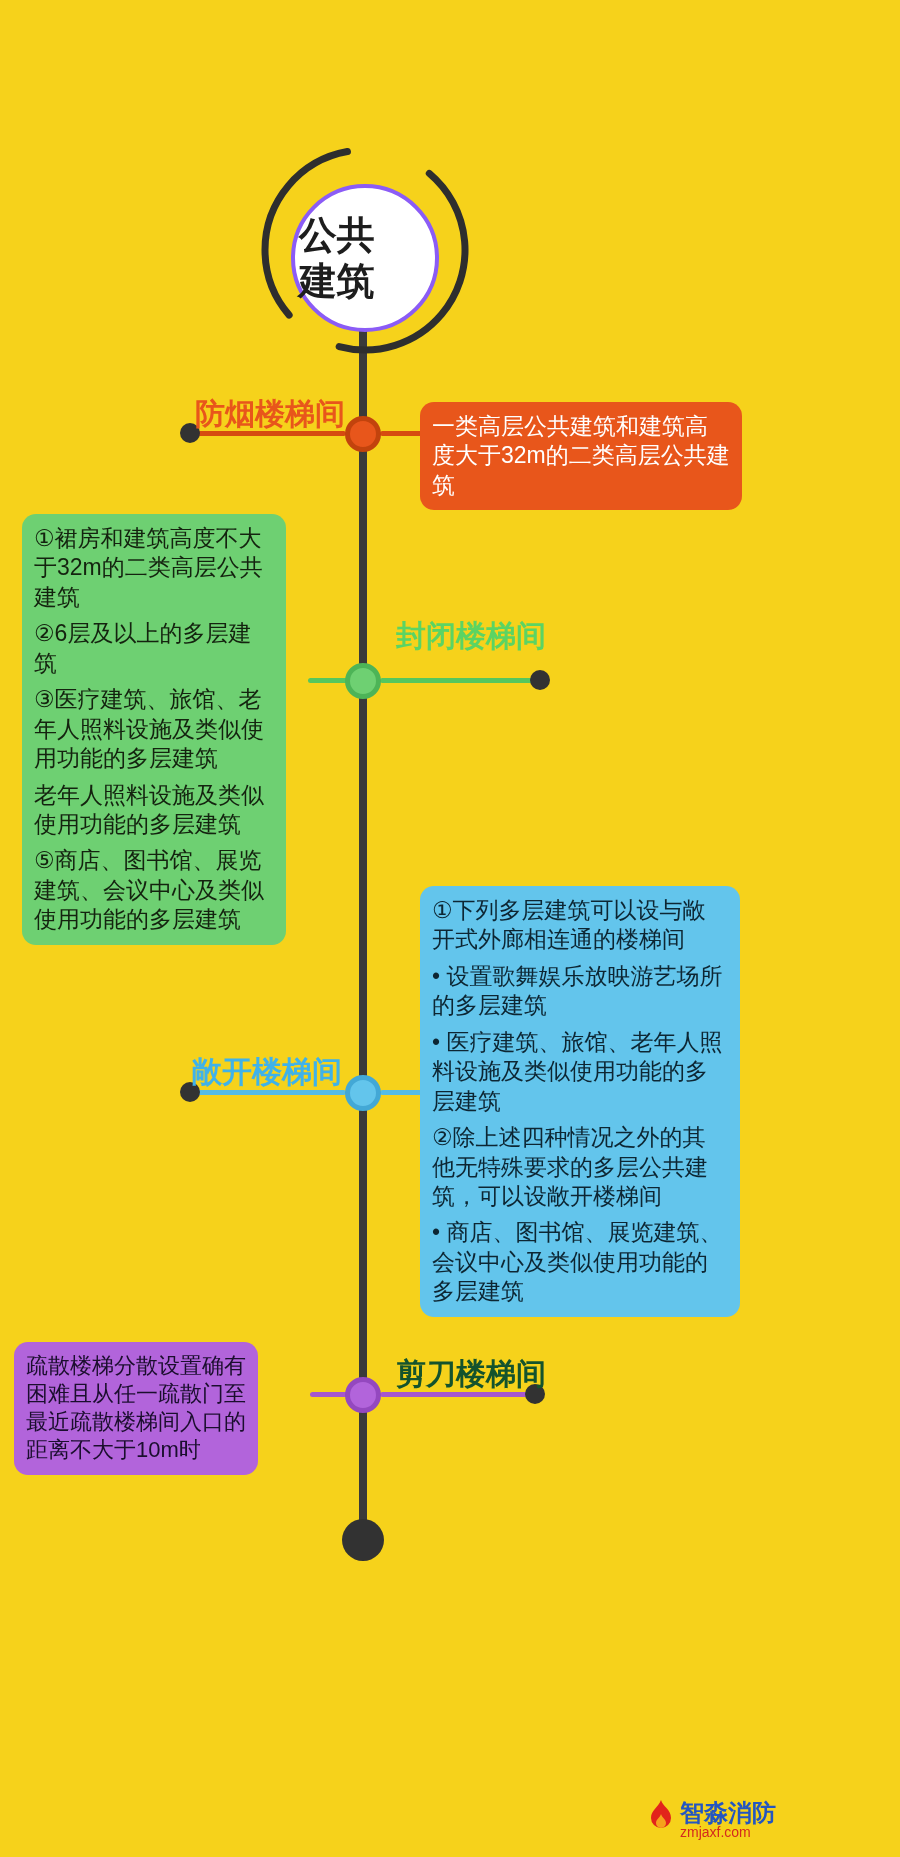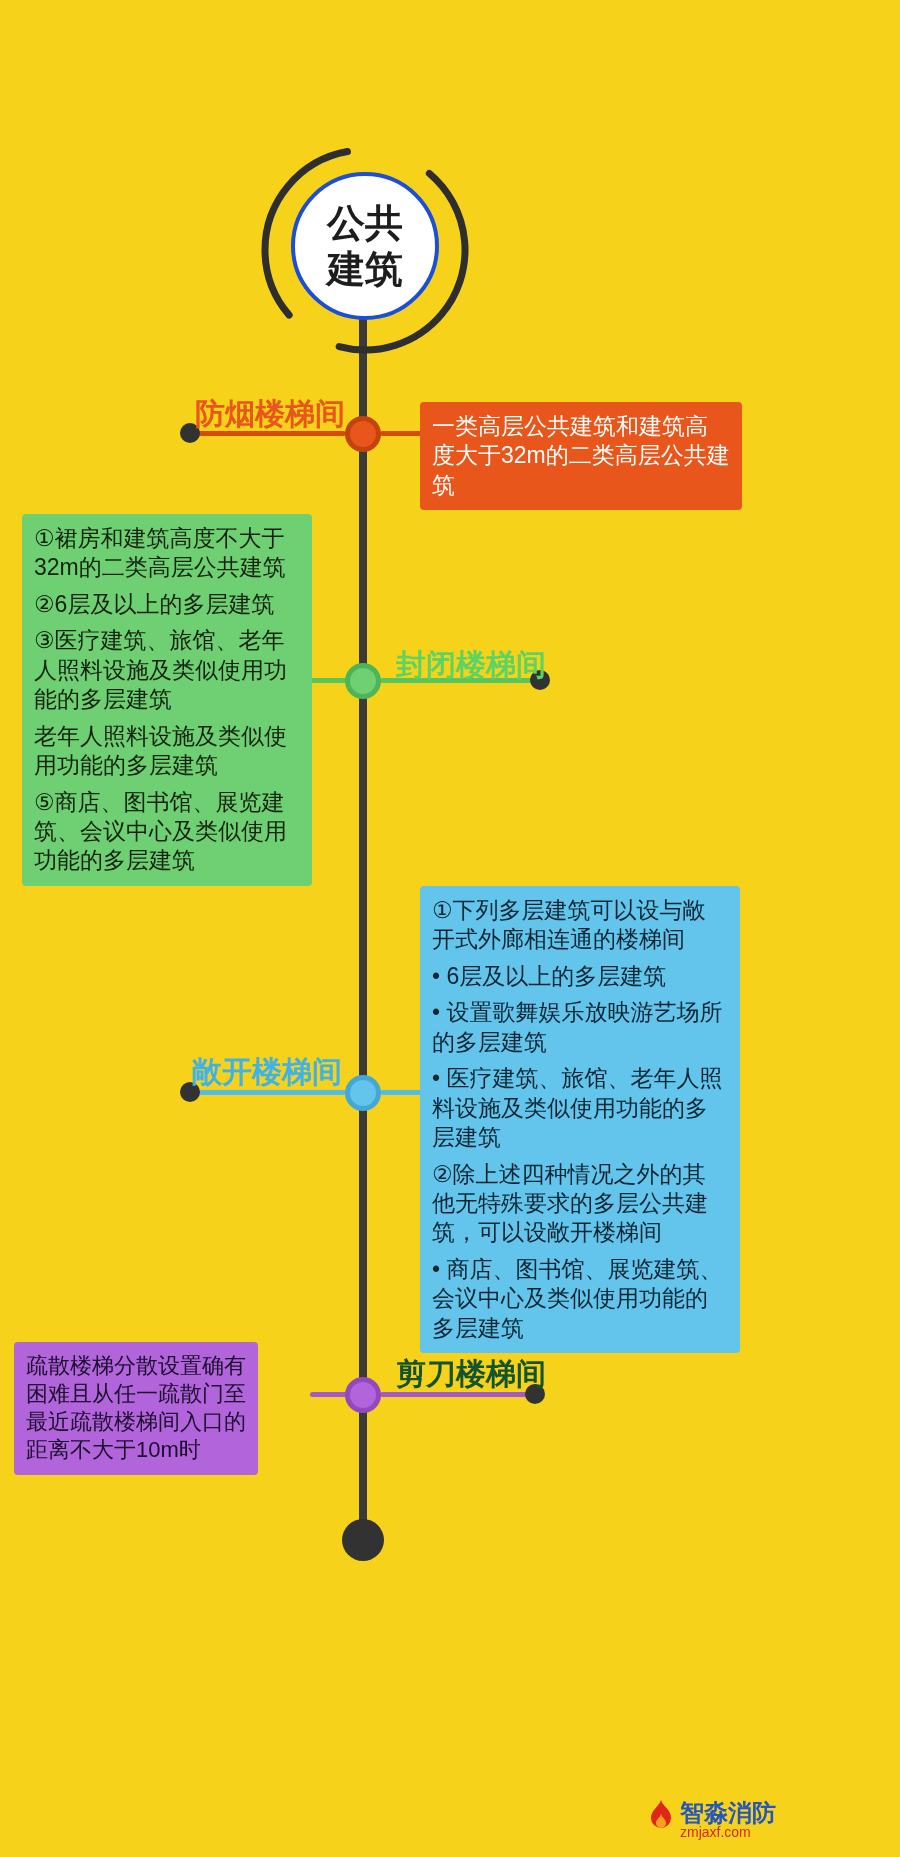--- a/index.html
+++ b/index.html
@@ -18,34 +18,34 @@
   .node.purple{background:#B264DB;border:5px solid #9448BF;}
   .branch-label{position:absolute;font-weight:bold;font-size:30px;z-index:4;white-space:nowrap;}
   .lbl-orange{color:#E8561B;}
   .lbl-green{color:#5BD463;}
   .lbl-blue{color:#3FB2EA;}
   .lbl-purple{color:#14532d;}
   .ln-orange{background:#D64A10;}
   .ln-green{background:#55C75E;}
   .ln-blue{background:#55BCE6;}
   .ln-purple{background:#A557CE;}
-  .box{position:absolute;border-radius:4px;box-sizing:border-box;padding:10px 12px;z-index:2;}
+  .box{position:absolute;border-radius:14px;box-sizing:border-box;padding:10px 12px;z-index:2;}
   .box p{margin:0 0 7px 0;font-size:23px;line-height:1.28;}
   .box p:last-child{margin-bottom:0;}
   .box-orange{background:#E8561B;color:#FFFFFF;width:322px;left:420px;top:402px;}
   .box-orange p{font-size:23px;}
-  .box-green{background:#6ED072;color:#14230F;width:290px;left:22px;top:514px;}
+  .box-green{background:#6ED072;color:#14230F;width:264px;left:22px;top:514px;}
   .box-blue{background:#63C5EC;color:#0D2633;width:320px;left:420px;top:886px;}
   .box-purple{background:#B264DB;color:#1B0E2E;width:244px;left:14px;top:1342px;}
   .box-purple p{font-size:22px;}
   .root-circle{
-    position:absolute;left:291px;top:172px;width:148px;height:148px;
-    background:#FFFFFF;border:4px solid #1d4ed8;border-radius:50%;
+    position:absolute;left:291px;top:184px;width:148px;height:148px;
+    background:#FFFFFF;border:4px solid #8b5cf6;border-radius:50%;
     box-sizing:border-box;z-index:4;
-    display:flex;align-items:center;justify-content:center;
+    display:flex;align-items:center;justify-content:flex-start;
   }
   .root-circle .txt{
     width:2.2em;text-align:center;font-size:38px;font-weight:bold;
     color:#1D1D1D;line-height:1.22;
   }
   .root-arcs{position:absolute;left:235px;top:120px;z-index:3;}
   .terminal{position:absolute;left:342px;top:1519px;width:42px;height:42px;border-radius:50%;background:#323232;z-index:3;}
   .watermark{position:absolute;left:648px;top:1800px;display:flex;align-items:flex-start;gap:6px;z-index:5;}
   .wm-text{display:flex;flex-direction:column;line-height:1.05;}
   .wm-brand{font-size:24px;font-weight:bold;color:#2456C0;}
@@ -71,37 +71,36 @@
   <div class="node orange" style="left:345px;top:416px;"></div>
   <div class="branch-label lbl-orange" style="left:140px;top:394px;width:205px;text-align:right;">防烟楼梯间</div>
   <div class="box box-orange">
     <p>一类高层公共建筑和建筑高度大于32m的二类高层公共建筑</p>
   </div>
 
   <div class="hline ln-green" style="left:380px;top:678px;width:160px;"></div>
   <div class="hline ln-green" style="left:308px;top:678px;width:40px;"></div>
   <div class="dot" style="left:530px;top:670px;"></div>
   <div class="node green" style="left:345px;top:663px;"></div>
-  <div class="branch-label lbl-green" style="left:396px;top:645px;">封闭楼梯间</div>
+  <div class="branch-label lbl-green" style="left:396px;top:616px;">封闭楼梯间</div>
   <div class="box box-green">
     <p>①裙房和建筑高度不大于32m的二类高层公共建筑</p>
     <p>②6层及以上的多层建筑</p>
     <p>③医疗建筑、旅馆、老年人照料设施及类似使用功能的多层建筑</p>
     <p>老年人照料设施及类似使用功能的多层建筑</p>
     <p>⑤商店、图书馆、展览建筑、会议中心及类似使用功能的多层建筑</p>
   </div>
 
   <div class="hline ln-blue" style="left:190px;top:1090px;width:156px;"></div>
   <div class="hline ln-blue" style="left:380px;top:1090px;width:42px;"></div>
   <div class="dot" style="left:180px;top:1082px;"></div>
   <div class="node blue" style="left:345px;top:1075px;"></div>
   <div class="branch-label lbl-blue" style="left:134px;top:1052px;width:208px;text-align:right;">敞开楼梯间</div>
   <div class="box box-blue">
     <p>①下列多层建筑可以设与敞开式外廊相连通的楼梯间</p>
-    <p>• 6层及以上的多层建筑</p>
     <p>• 设置歌舞娱乐放映游艺场所的多层建筑</p>
     <p>• 医疗建筑、旅馆、老年人照料设施及类似使用功能的多层建筑</p>
     <p>②除上述四种情况之外的其他无特殊要求的多层公共建筑，可以设敞开楼梯间</p>
     <p>• 商店、图书馆、展览建筑、会议中心及类似使用功能的多层建筑</p>
   </div>
 
   <div class="hline ln-purple" style="left:380px;top:1392px;width:155px;"></div>
   <div class="hline ln-purple" style="left:310px;top:1392px;width:38px;"></div>
   <div class="dot" style="left:525px;top:1384px;"></div>
   <div class="node purple" style="left:345px;top:1377px;"></div>

